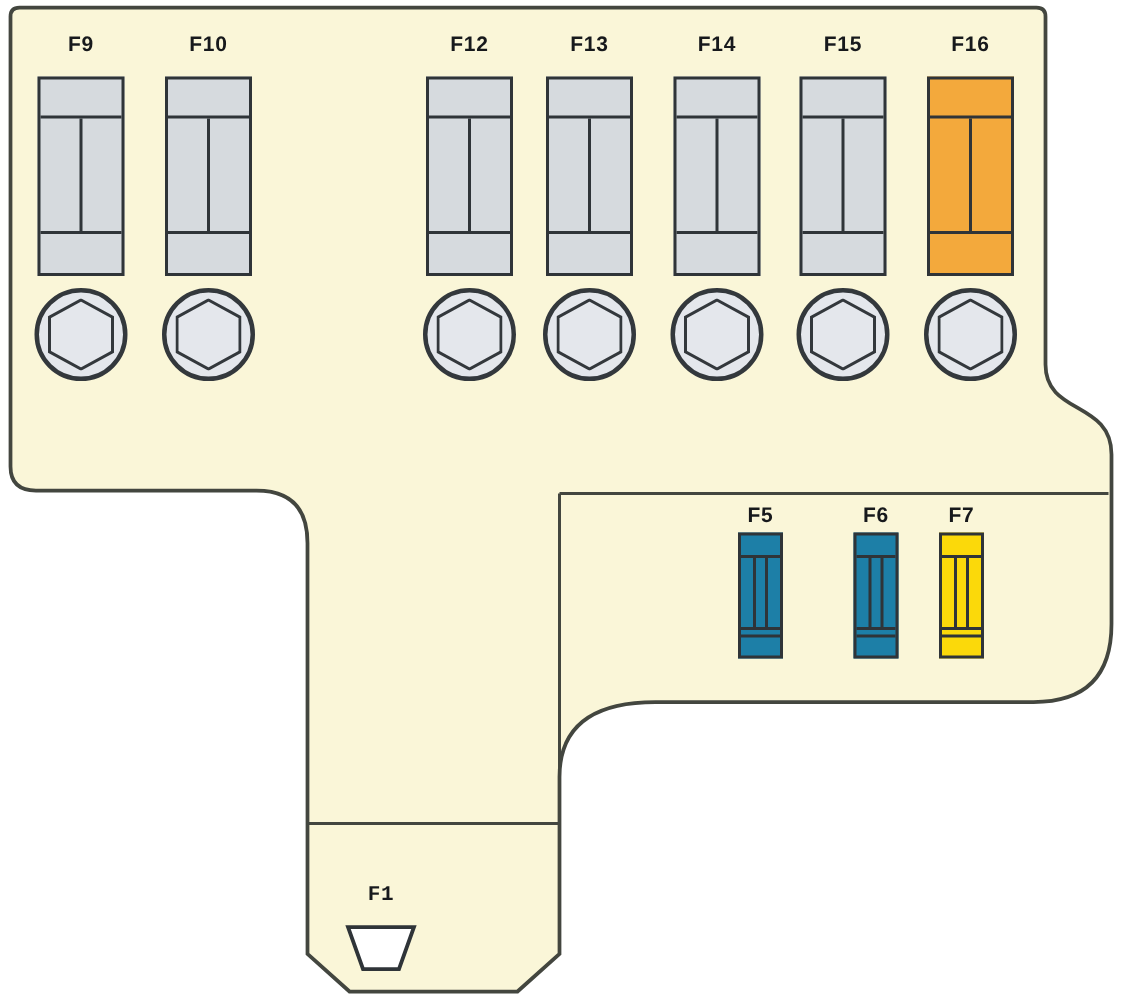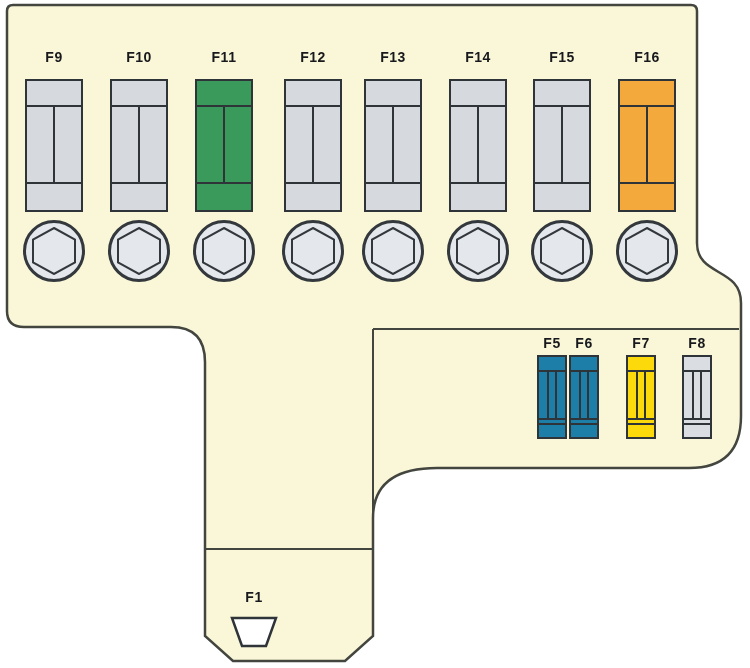--- a/index.html
+++ b/index.html
@@ -7,21 +7,21 @@
     position:relative;width:750px;height:668px;background:#ffffff;
     font-family:"Liberation Sans",sans-serif;overflow:hidden;
   }
   .stage svg.outline{position:absolute;left:0;top:0;}
   .lbl{
     position:absolute;top:0;left:0;right:0;text-align:center;
     font-size:14px;font-weight:bold;color:#17191c;line-height:18px;
     letter-spacing:0.5px;
   }
   
-  .cell-big{position:absolute;top:20px;width:62px;height:242px;margin-top:28px;}
+  .cell-big{position:absolute;top:20px;width:62px;height:242px;}
   .bigfuse{
     position:absolute;top:31px;left:2px;width:58px;height:133px;
     border:2px solid #2f3438;box-sizing:border-box;
   }
   .bf-top{height:24px;border-bottom:2px solid #2f3438;}
   .bf-mid{height:75px;border-bottom:2px solid #2f3438;position:relative;}
   .bf-v{position:absolute;left:50%;top:0;bottom:0;width:2px;margin-left:-1px;background:#2f3438;}
   .bolt{
     position:absolute;top:172px;left:0;width:62px;height:62px;border-radius:50%;
     background:#e4e7ec;border:3px solid #33383c;box-sizing:border-box;
@@ -34,21 +34,21 @@
     border:2px solid #2f3438;box-sizing:border-box;
   }
   .sf-top{height:13px;border-bottom:2px solid #2f3438;}
   .sf-mid{height:46px;border-bottom:2px solid #2f3438;position:relative;}
   .sf-slot{
     position:absolute;left:50%;top:0;bottom:0;width:10px;margin-left:-5px;
     border-left:2px solid #2f3438;border-right:2px solid #2f3438;box-sizing:border-box;
   }
   .sf-band{height:3px;border-bottom:2px solid #2f3438;}
   
-  .cell-slot{position:absolute;top:588px;width:48px;height:66px;}
+  .cell-slot{position:absolute;top:588px;width:48px;height:66px;font-family:Liberation Mono, monospace;}
   .cell-slot svg{position:absolute;top:28px;left:0;}
 </style>
 </head>
 <body>
 
 <div class="stage">
 
   <svg class="outline" width="750" height="668" viewBox="0 0 750 668">
     <path d="M 13,5 H 691 Q 697,5 697,11 V 243 C 697,277 741,267 741,303 V 416
          Q 741,468 689,468 H 437 Q 373,468 373,518 V 636 L 345,661 H 233
@@ -79,34 +79,20 @@
           <div class="bf-v"></div>
         </div>
     </div>
     <div class="bolt">
       <svg width="44" height="48">
           <polygon points="22,1 43,12.5 43,35.5 22,47 1,35.5 1,12.5" fill="#e4e7ec" stroke="#33383c" stroke-width="2"></polygon>
         </svg>
     </div>
   </div>
 
-  <div class="cell-big" style="left:193px">
-    <div class="lbl">F11</div>
-    <div class="bigfuse" style="background: rgb(58, 154, 92);">
-      <div class="bf-top"></div>
-      <div class="bf-mid">
-          <div class="bf-v"></div>
-        </div>
-    </div>
-    <div class="bolt">
-      <svg width="44" height="48">
-          <polygon points="22,1 43,12.5 43,35.5 22,47 1,35.5 1,12.5" fill="#e4e7ec" stroke="#33383c" stroke-width="2"></polygon>
-        </svg>
-    </div>
-  </div>
 
   <div class="cell-big" style="left:282px">
     <div class="lbl">F12</div>
     <div class="bigfuse" style="background: rgb(214, 218, 222);">
       <div class="bf-top"></div>
       <div class="bf-mid">
           <div class="bf-v"></div>
         </div>
     </div>
     <div class="bolt">
@@ -170,21 +156,21 @@
         </div>
     </div>
     <div class="bolt">
       <svg width="44" height="48">
           <polygon points="22,1 43,12.5 43,35.5 22,47 1,35.5 1,12.5" fill="#e4e7ec" stroke="#33383c" stroke-width="2"></polygon>
         </svg>
     </div>
   </div>
 
 
-  <div class="cell-small" style="left:530px">
+  <div class="cell-small" style="left:485px">
     <div class="lbl">F5</div>
     <div class="smallfuse" style="background: rgb(29, 127, 167);">
       <div class="sf-top"></div>
       <div class="sf-mid">
           <div class="sf-slot"></div>
         </div>
       <div class="sf-band"></div>
     </div>
   </div>
 
@@ -203,30 +189,20 @@
     <div class="lbl">F7</div>
     <div class="smallfuse" style="background: rgb(251, 217, 10);">
       <div class="sf-top"></div>
       <div class="sf-mid">
           <div class="sf-slot"></div>
         </div>
       <div class="sf-band"></div>
     </div>
   </div>
 
-  <div class="cell-small" style="left:675px">
-    <div class="lbl">F8</div>
-    <div class="smallfuse" style="background: rgb(218, 221, 226);">
-      <div class="sf-top"></div>
-      <div class="sf-mid">
-          <div class="sf-slot"></div>
-        </div>
-      <div class="sf-band"></div>
-    </div>
-  </div>
 
   <div class="cell-slot" style="left:230px">
     <div class="lbl">F1</div>
     <svg width="48" height="33">
       <polygon points="2,2 46,2 36,30 12,30" fill="#ffffff" stroke="#2f3438" stroke-width="2.5"></polygon>
     </svg>
   </div>
 
 
 </div>

